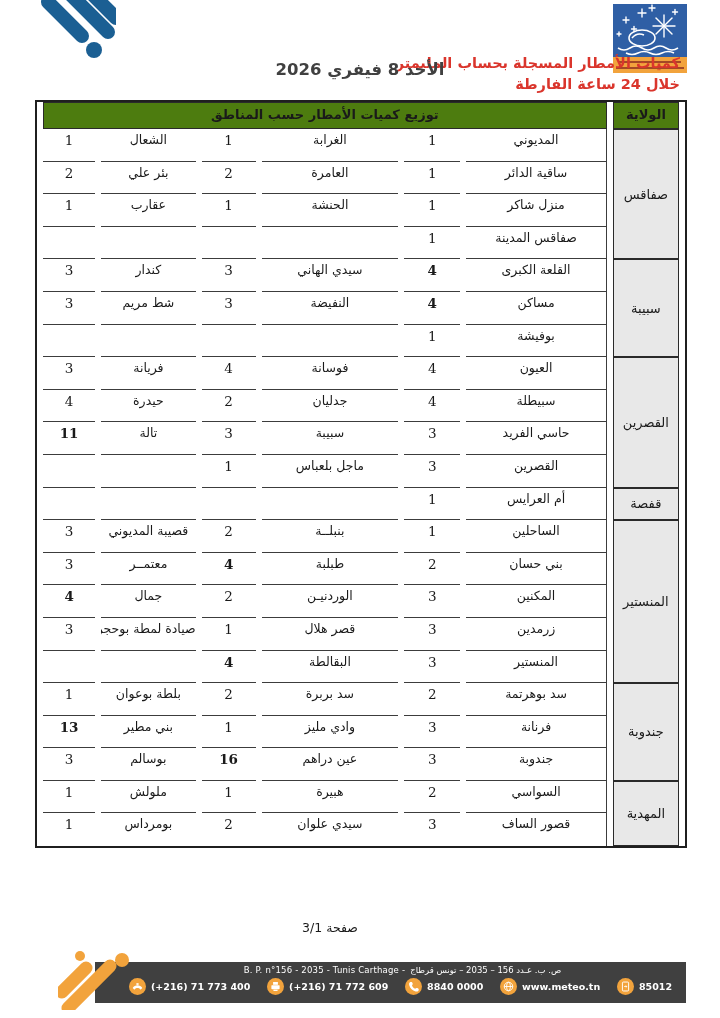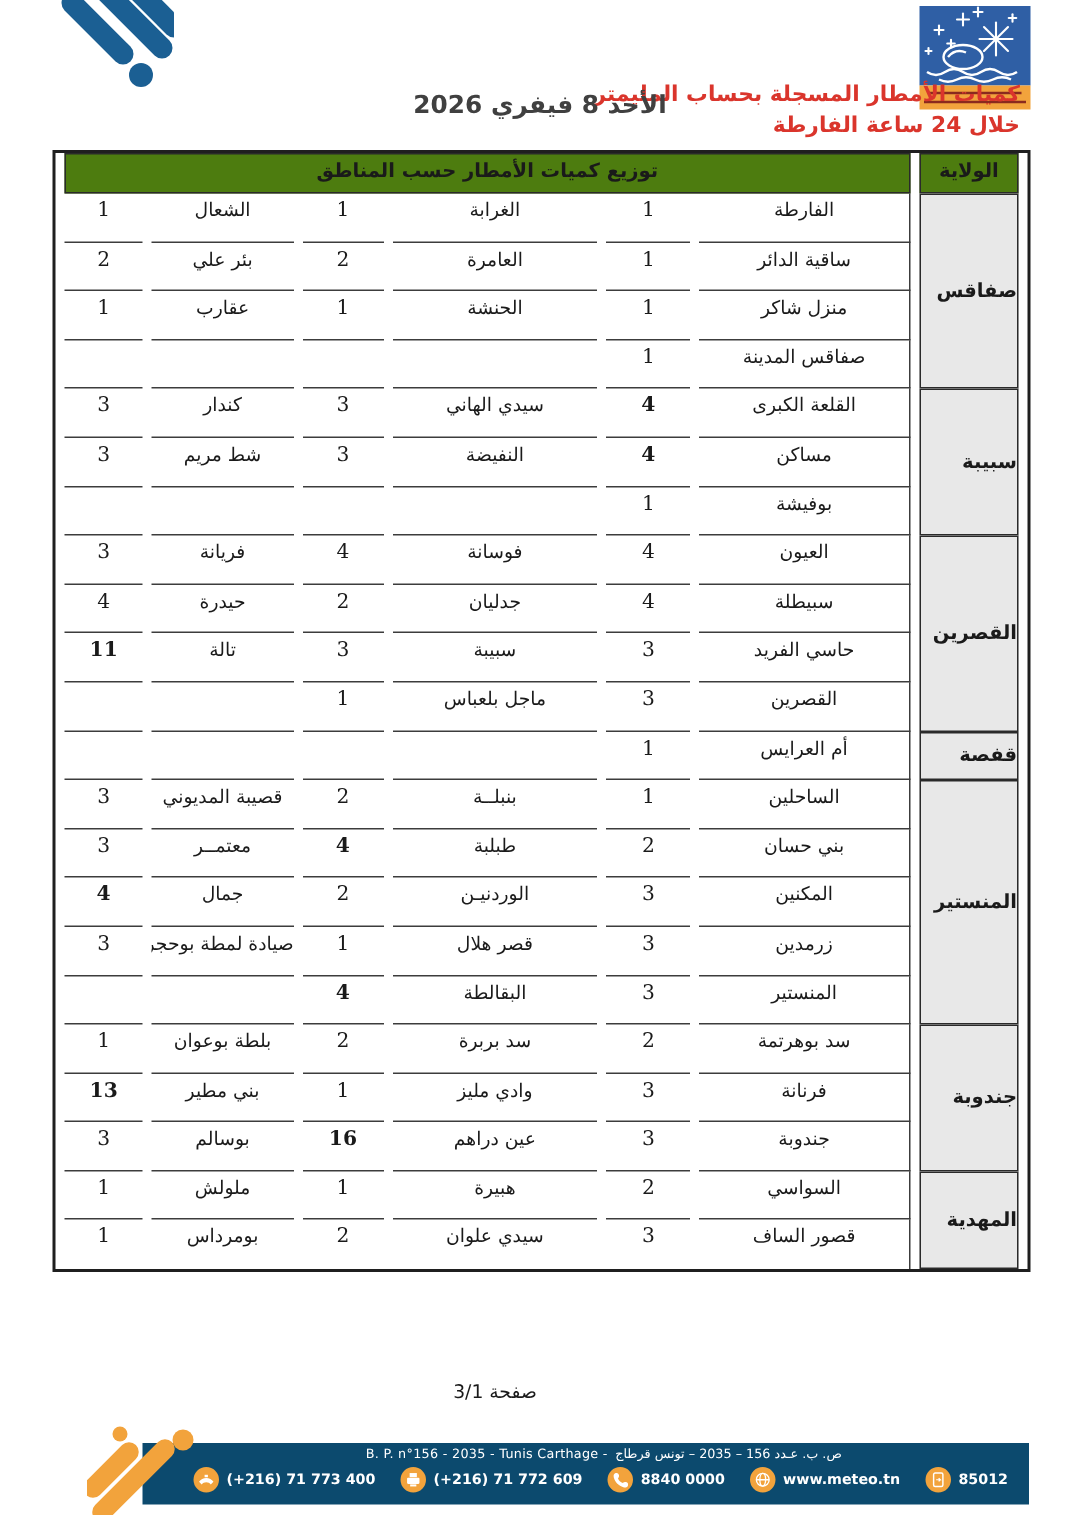--- a/index.html
+++ b/index.html
@@ -15,34 +15,34 @@
   .date-line { left:180px; top:60px; width:360px; text-align:center;
     color:#404040; font-weight:bold; font-size:16.5px; direction:rtl; }
 
   
   .table-wrap { left:35px; top:100px; width:652px; }
   table.rain { direction:rtl; width:652px; table-layout:fixed;
     border:2px solid #1f1f1f; border-spacing:6px 0; border-collapse:separate; }
   td { vertical-align:top; padding-top:3px; overflow:hidden; white-space:nowrap; }
   td.hd { background:#4d7c0f; border:1px solid #2a2a2a; font-weight:bold;
     font-size:13px; text-align:center; height:27px; padding-top:4px; }
-  td.wilaya { background:#e8e8e8; border:1px solid #2a2a2a; font-weight:bold;
-    font-size:13px; text-align:right; vertical-align:middle; padding-top:0; }
+  td.wilaya { background:#e8e8e8; border:1px solid #2a2a2a; font-weight:normal;
+    font-size:13px; text-align:center; vertical-align:middle; padding-top:0; }
   td.nm { border-bottom:1px solid #3c3c3c; font-size:12.5px; text-align:center; height:32.6px; } 
   td.first-name { border-right:1px solid #3c3c3c; border-left:none; }
   td.vl { border-bottom:1px solid #3c3c3c; font-family:"DejaVu Serif", serif;
     font-size:13.5px; text-align:center; height:32.6px; }
   td.vl.b { font-weight:bold; }
   tr.last-row td.nm, tr.last-row td.vl { border-bottom:none; }
 
   
   .page-num { left:0; top:920px; width:660px; text-align:center;
     font-size:12.5px; direction:rtl; }
   .footer-stripes { left:58px; top:948px; z-index:3; }
-  .footer-bar { left:95px; top:962px; width:591px; height:41px; background:#0c4a6e;
+  .footer-bar { left:95px; top:962px; width:591px; height:41px; background:#404040;
     z-index:2; color:#ffffff; padding:3px 10px 0 34px; }
   .addr { display:flex; justify-content:center; gap:5px; font-size:8.5px;
     letter-spacing:.2px; white-space:nowrap; }
   .addr .ar { direction:rtl; }
   .contacts { display:flex; justify-content:space-between; align-items:center;
     margin-top:3px; padding-right:4px;text-align:right; }
   .contact { display:flex; align-items:center; gap:5px; font-size:9.5px;
     font-weight:bold; white-space:nowrap; }
   .cicon { width:17px; height:17px; border-radius:50%; background:#f2a33c;
     display:flex; align-items:center; justify-content:center; flex:0 0 auto; }
@@ -128,21 +128,21 @@
         <col style="width:94px">
         <col style="width:52px">
     </colgroup>
     <tbody>
       <tr>
         <td class="hd">الولاية</td>
         <td class="hd" colspan="6">توزيع كميات الأمطار حسب المناطق</td>
       </tr>
     <tr>
           <td class="wilaya" rowspan="4">صفاقس</td>
-          <td class="nm first-name">الفارطة</td>
+          <td class="nm first-name">المديوني</td>
           <td class="vl">1</td>
           <td class="nm">الغرابة</td>
           <td class="vl">1</td>
           <td class="nm">الشعال</td>
           <td class="vl">1</td>
         </tr>
         <tr>
           <td class="nm first-name">ساقية الدائر</td>
           <td class="vl">1</td>
           <td class="nm">العامرة</td>

